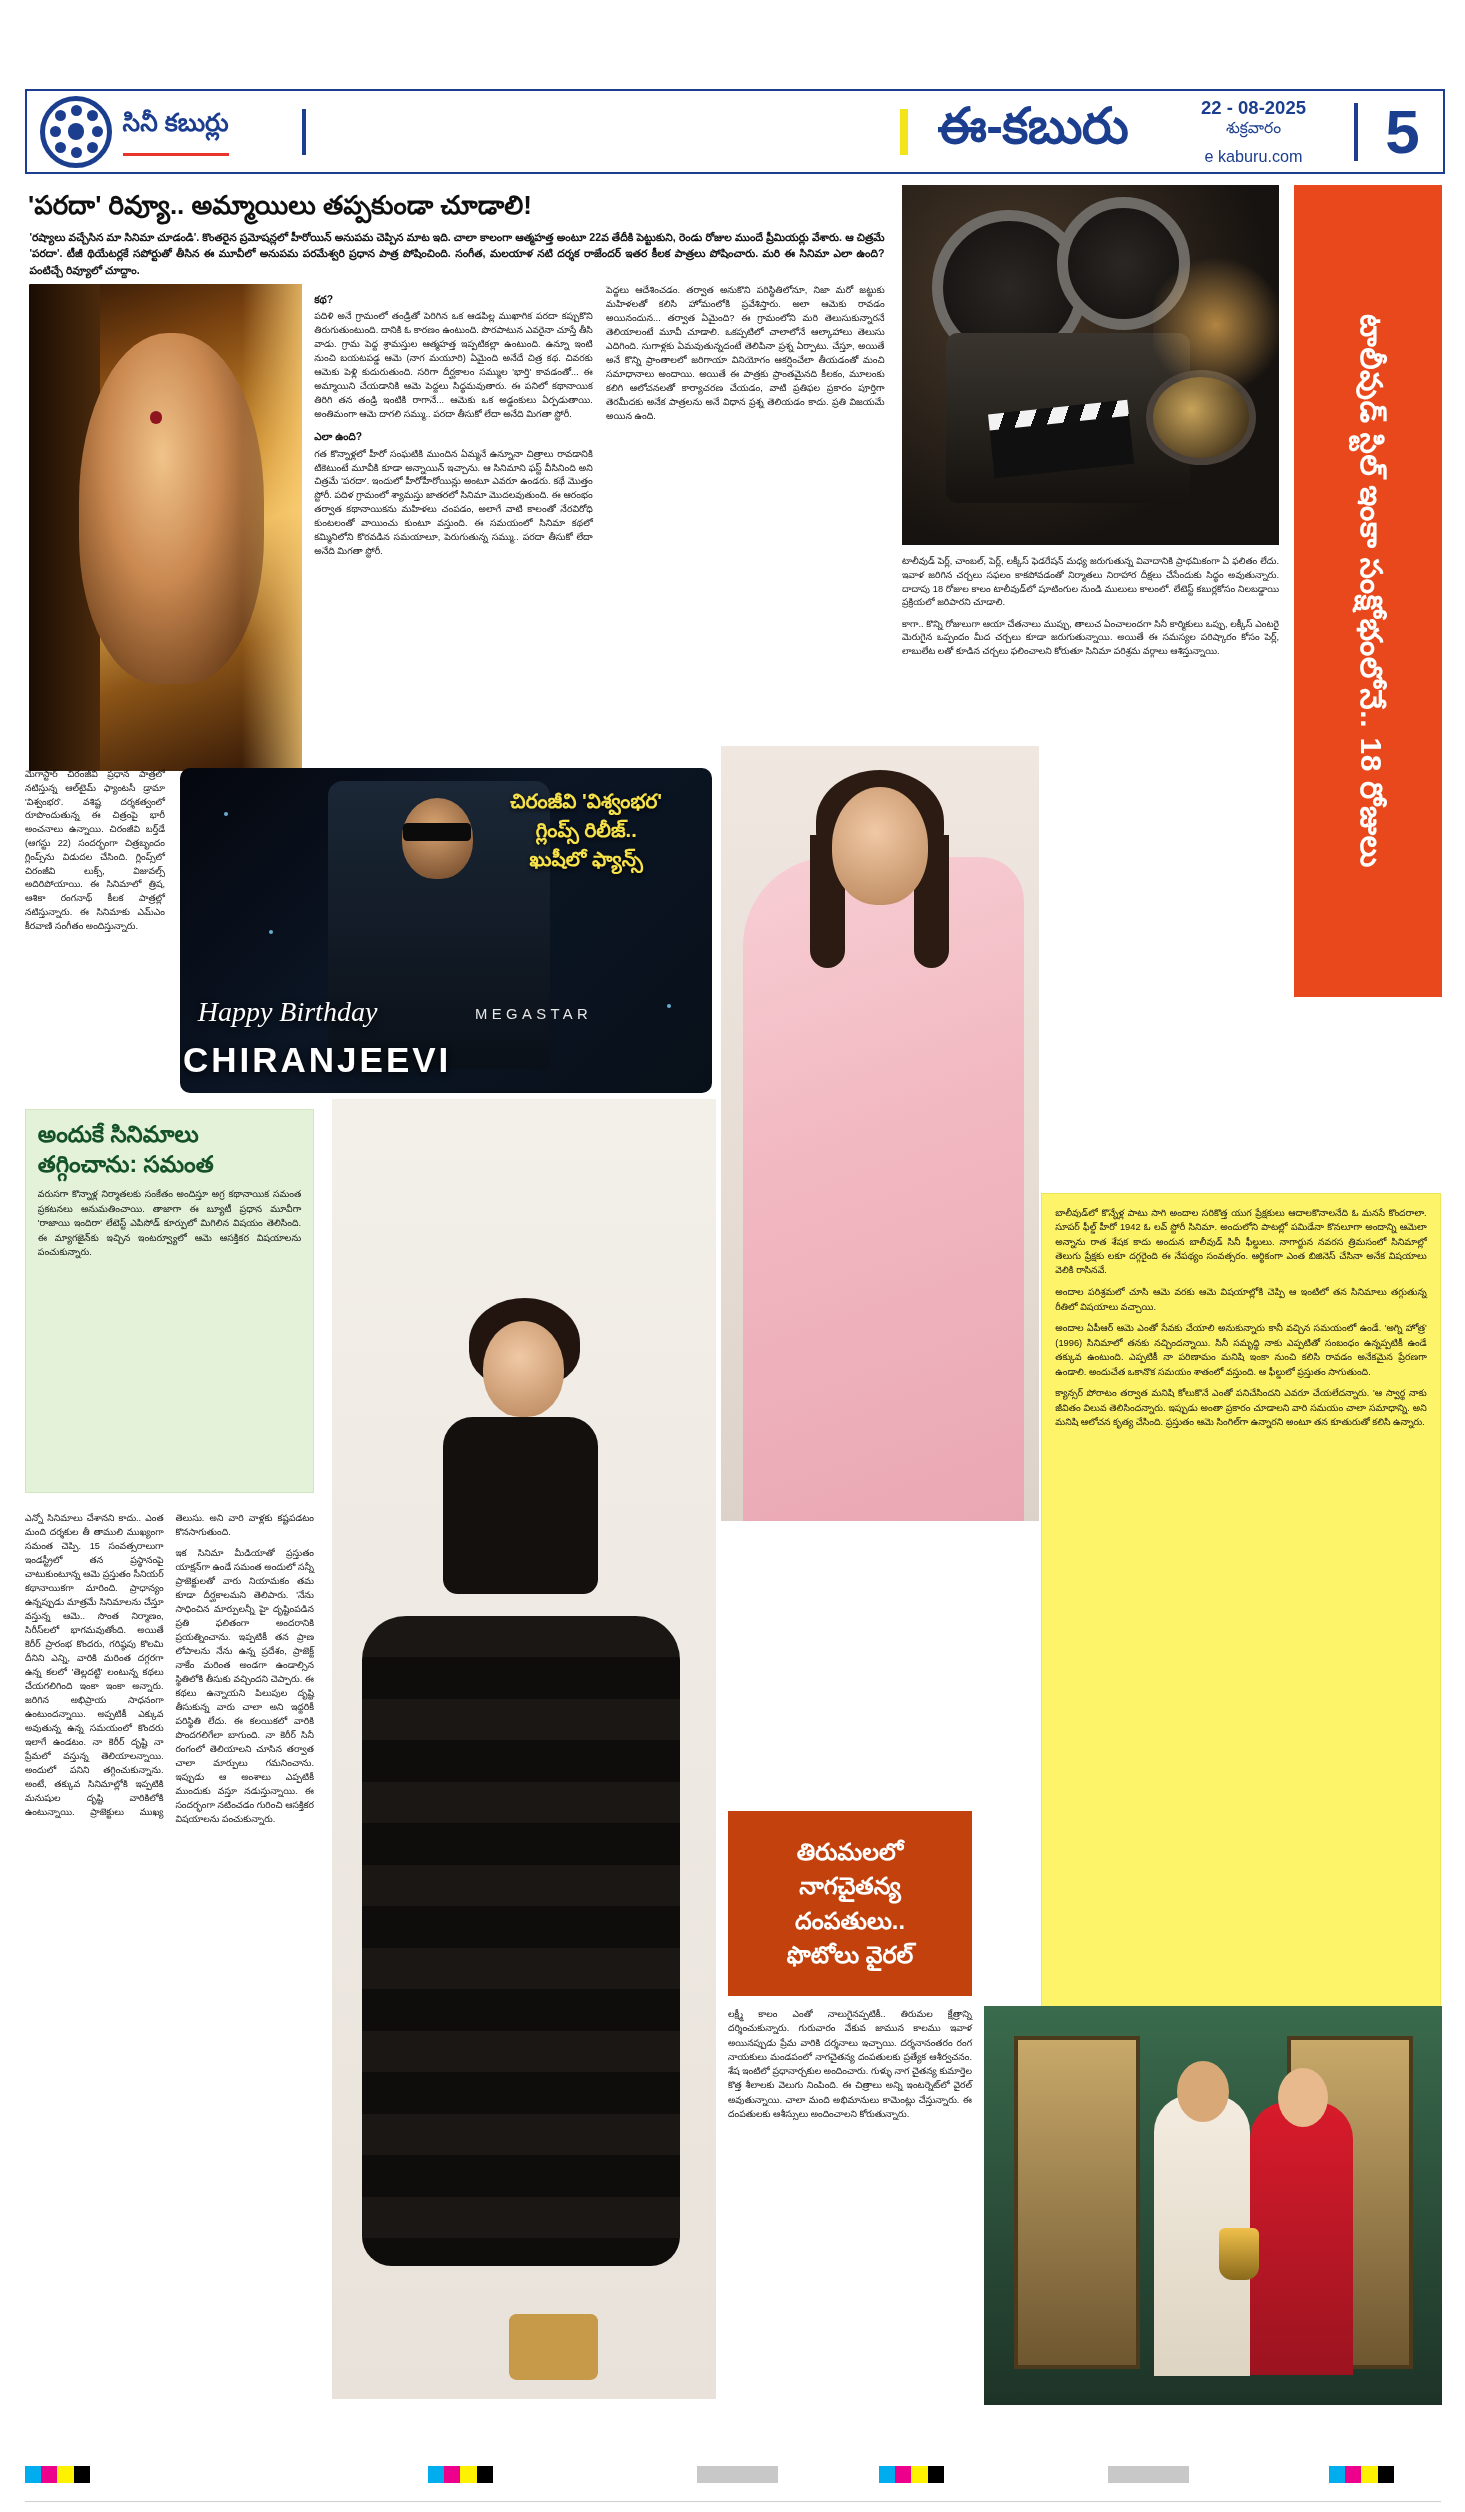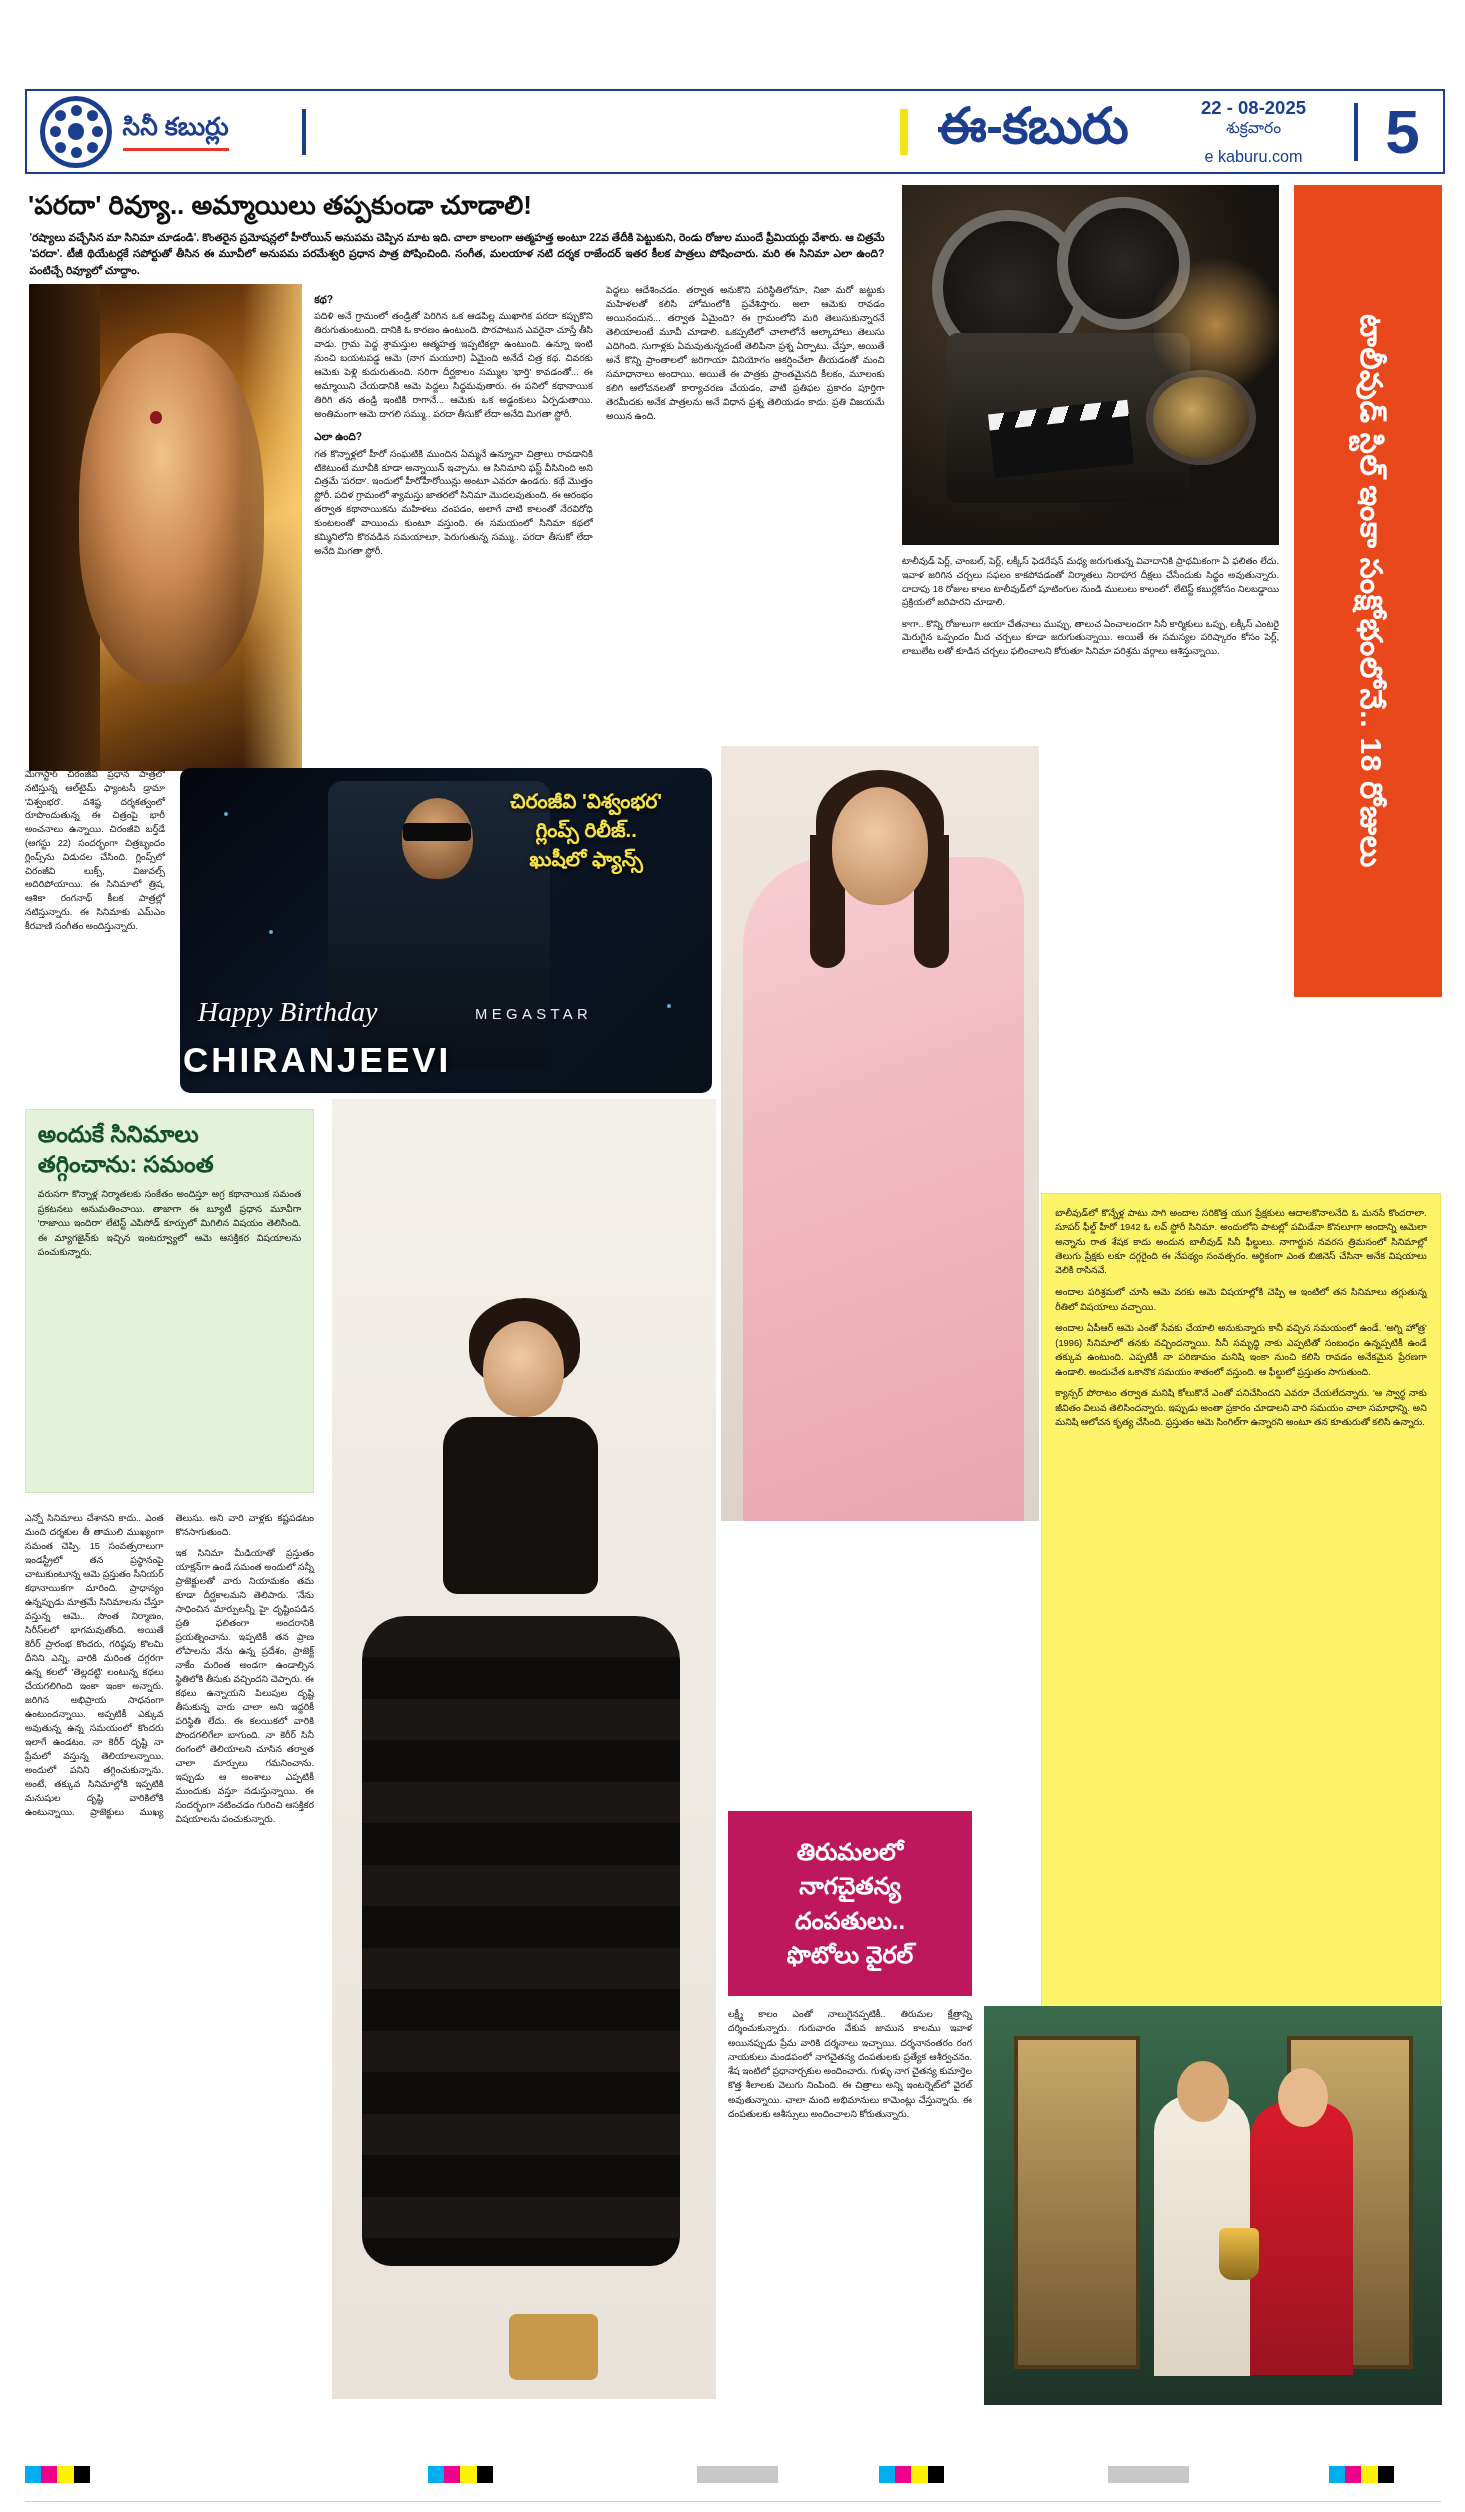--- a/index.html
+++ b/index.html
@@ -13,21 +13,21 @@
   .reel:before{content:"";position:absolute;left:50%;top:50%;width:16.2px;height:16.2px;margin:-8.1px 0 0 -8.1px;border-radius:50%;background:#1b3e8f;}
   .reel span{position:absolute;width:11px;height:11px;border-radius:50%;background:#1b3e8f;}
   .reel span:nth-child(1){left:50%;top:4.4px;margin-left:-5.2px;}
   .reel span:nth-child(2){left:50%;bottom:4.4px;margin-left:-5.2px;}
   .reel span:nth-child(3){top:50%;left:4.4px;margin-top:-5.2px;}
   .reel span:nth-child(4){top:50%;right:4.4px;margin-top:-5.2px;}
   .reel span:nth-child(5){left:9.6px;top:9.6px;}
   .reel span:nth-child(6){right:9.6px;top:9.6px;}
   .reel span:nth-child(7){left:9.6px;bottom:9.6px;}
   .reel span:nth-child(8){right:9.6px;bottom:9.6px;}
-  .mh-logo-text{margin-left:10.3px;font-size:25px;font-weight:bold;color:#1b3e8f;border-bottom:3.7px solid #e8352b;padding-bottom:1px;}
+  .mh-logo-text{margin-left:10.3px;font-size:25px;font-weight:bold;color:#1b3e8f;border-bottom:3.7px solid #e8352b;padding-bottom:10px;}
   .mh-bar1{width:4.4px;height:46px;background:#1b3e8f;margin:0 8.9px;}
   .mh-spacer{flex:1;}
   .mh-bar2{width:7.4px;height:46px;background:#f4e41a;}
   .mh-title{flex:0 0 auto;font-size:50px;font-weight:bold;color:#1b3e8f;letter-spacing:-0.7px;padding:0 29.5px;}
   .mh-date{width:192px;text-align:center;color:#1b3e8f;}
   .mh-date .d1{font-size:18.5px;font-weight:bold;}
   .mh-date .d2{font-size:15.5px;}
   .mh-date .d3{font-size:16.2px;margin-top:7.4px;}
   .mh-bar3{width:3.7px;height:58px;background:#1b3e8f;margin:0 4.4px;}
   .mh-page{width:81px;text-align:center;font-size:62px;font-weight:bold;color:#1b3e8f;line-height:1;}
@@ -105,21 +105,21 @@
   .greenbox p{margin:0;font-size:9.3px;line-height:1.55;color:#111;text-align:justify;}
 
   .leftbody{position:absolute;left:25px;top:1512px;width:289px;font-size:9.2px;line-height:1.52;color:#111;text-align:justify;column-count:2;column-gap:11.8px;}
 
   
   .ybox{position:absolute;left:1041px;top:1193px;width:400px;height:864px;background:#fdf46a;border:1.5px solid #efe455;box-sizing:border-box;padding:11.8px 13.3px;}
   .ybox h2{margin:0 0 10.3px;font-size:23.6px;line-height:1.35;color:#1a1a8c;font-weight:bold;}
   .ybox p{margin:0 0 7.4px;font-size:9.3px;line-height:1.55;color:#111;text-align:justify;}
 
   
-  .pbox{position:absolute;left:728px;top:1811px;width:244px;height:185px;background:#be185d;color:#ffffff;box-sizing:border-box;padding:11.8px 13.3px;display:flex;align-items:center;justify-content:center;}
+  .pbox{position:absolute;left:728px;top:1811px;width:244px;height:185px;background:#c2410c;color:#ffffff;box-sizing:border-box;padding:11.8px 13.3px;display:flex;align-items:center;justify-content:center;}
   .pbox h2{margin:0;font-size:23.6px;line-height:1.45;font-weight:bold;text-align:center;}
   .pbody{position:absolute;left:728px;top:2007px;width:244px;font-size:9.2px;line-height:1.55;color:#111;text-align:justify;}
 
   
   .couple{position:absolute;left:984px;top:2006px;width:458px;height:399px;overflow:hidden;background:linear-gradient(180deg,#2c4e3a,#16281e);}
   .couple .wall{position:absolute;inset:0;background:linear-gradient(180deg,#3a6b4d 0%,#1d3327 100%);}
   .couple .door{position:absolute;left:29.5px;top:29.5px;width:118px;height:325px;background:linear-gradient(180deg,#c8a96a,#6e5630);border:4.4px solid #4c3a1d;}
   .couple .door2{position:absolute;right:29.5px;top:29.5px;width:118px;height:325px;background:linear-gradient(180deg,#c8a96a,#6e5630);border:4.4px solid #4c3a1d;}
   .couple .m{position:absolute;left:170px;top:89px;width:96px;height:281px;background:linear-gradient(180deg,#f3ece0,#ded4c2);border-radius:37px 37px 0 0;}
   .couple .mhead{position:absolute;left:193px;top:55px;width:52px;height:61px;border-radius:50%;background:#d9a877;}

